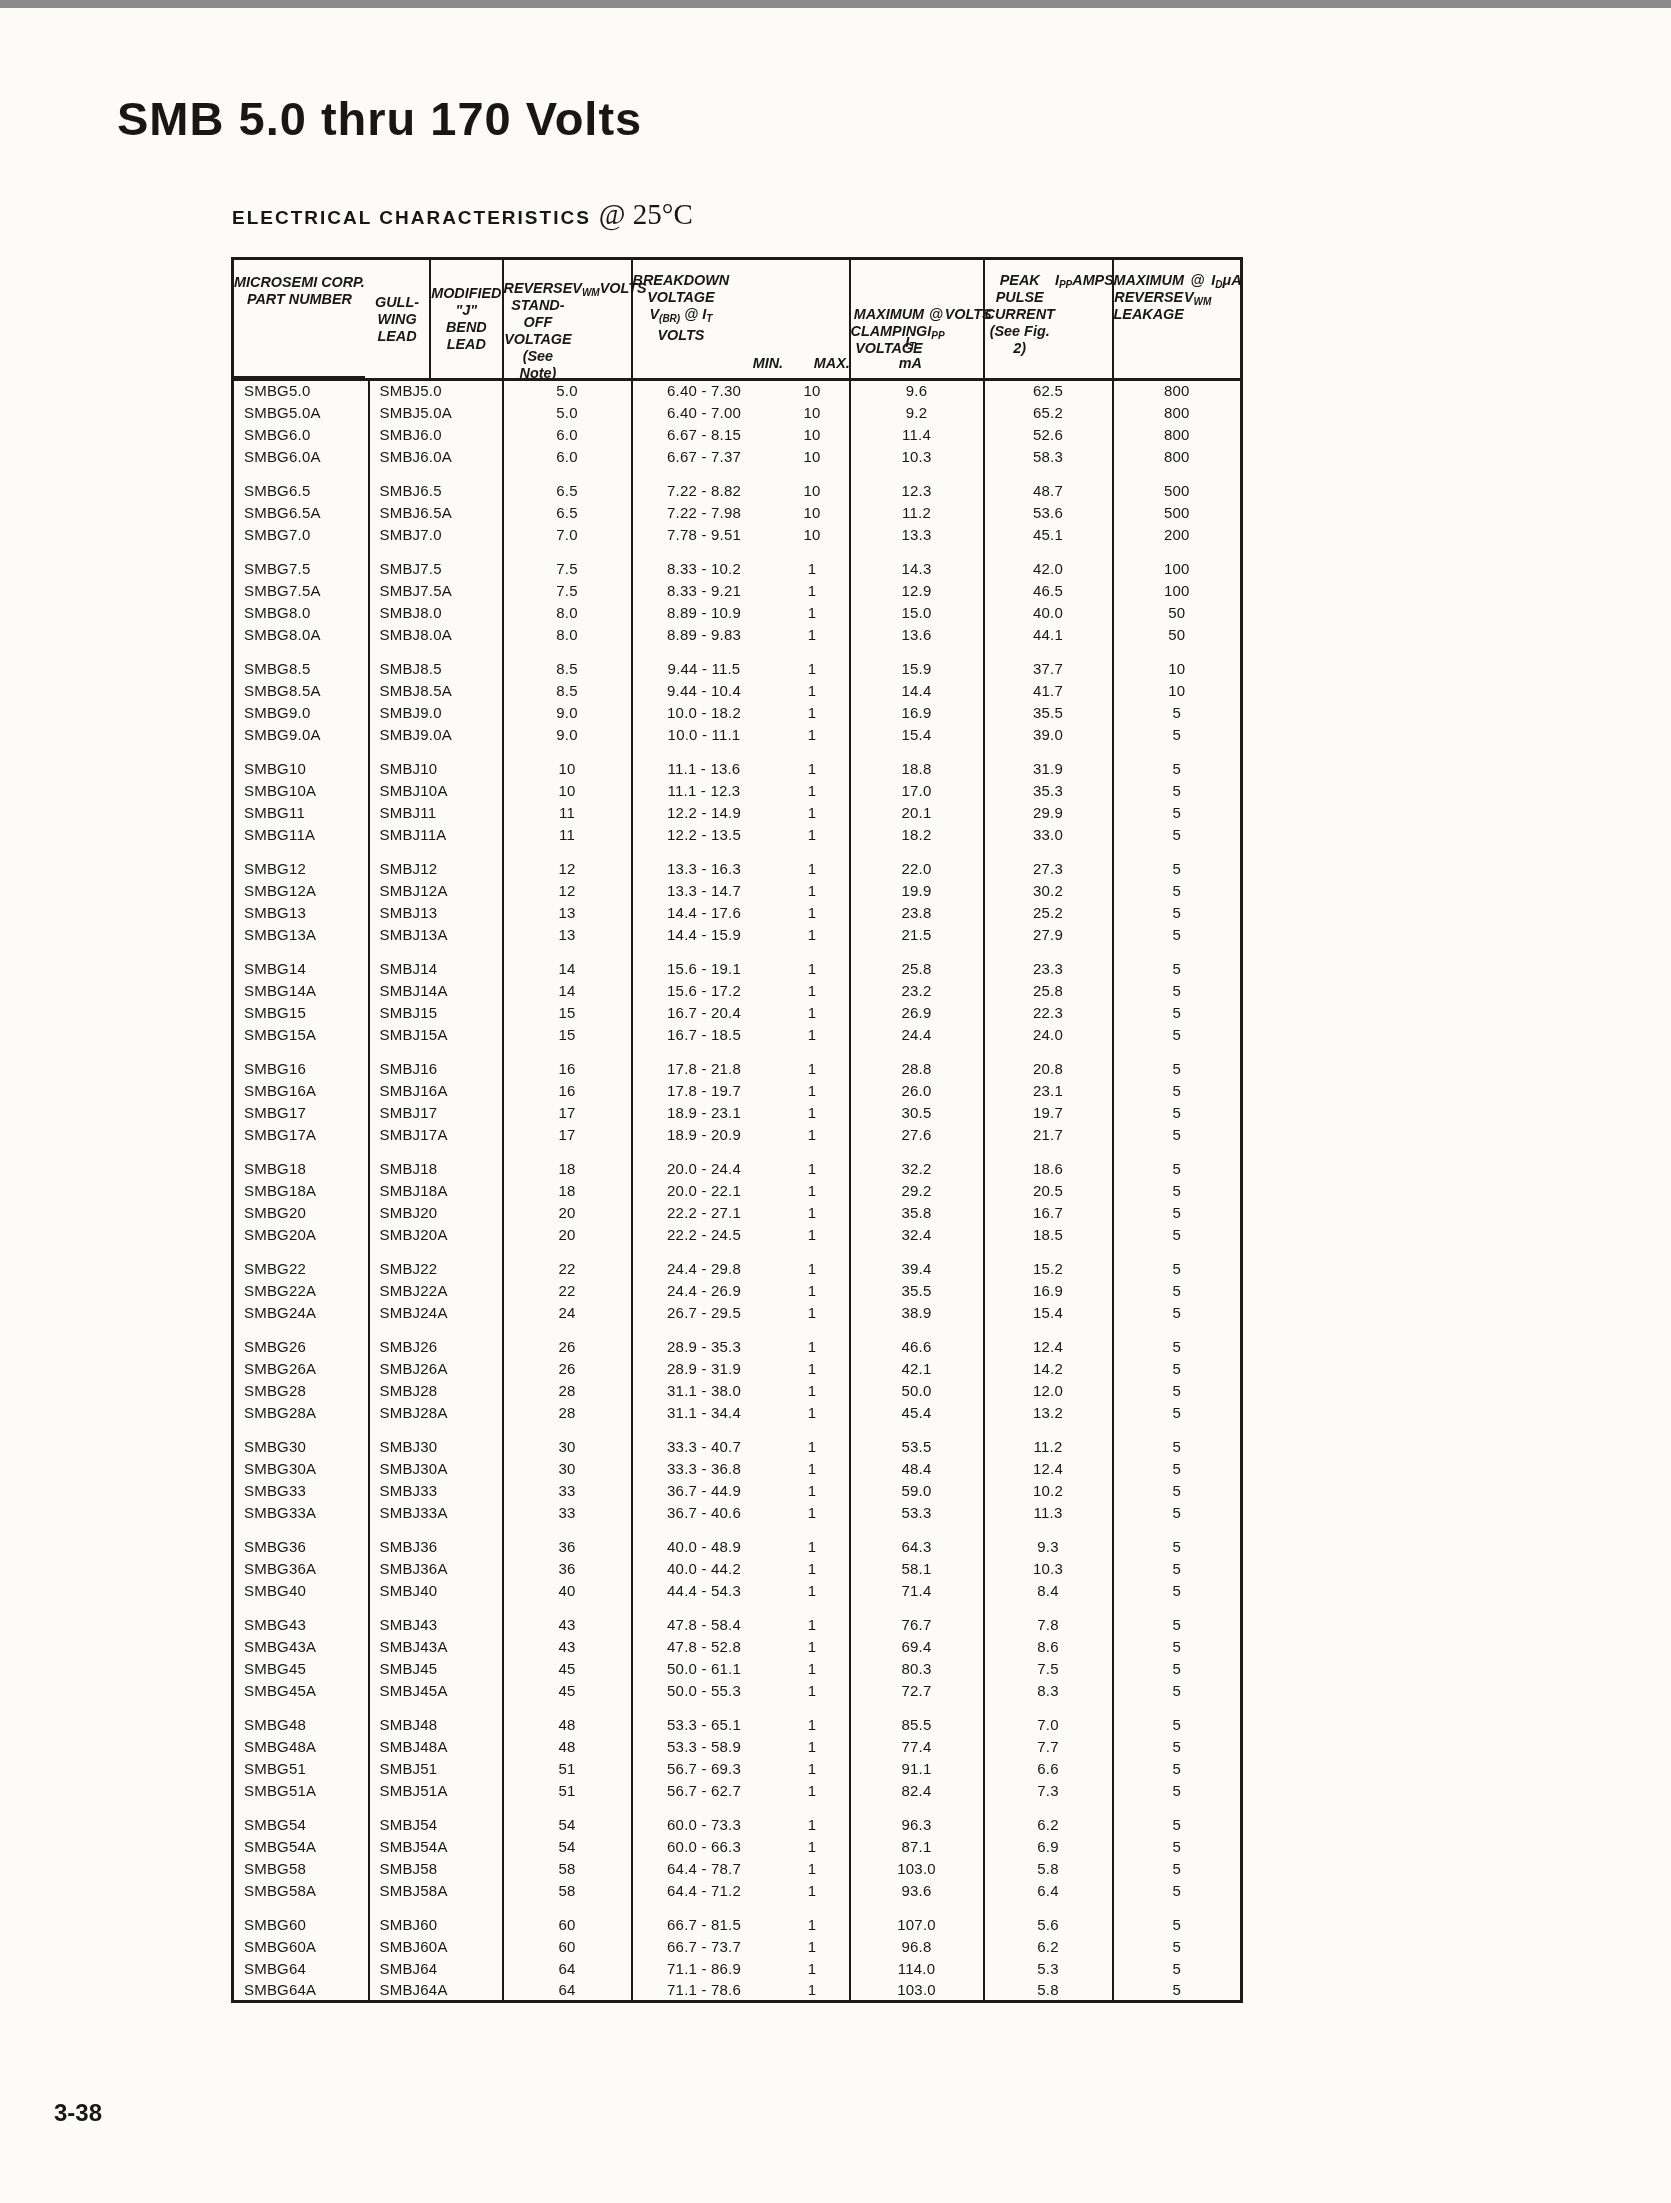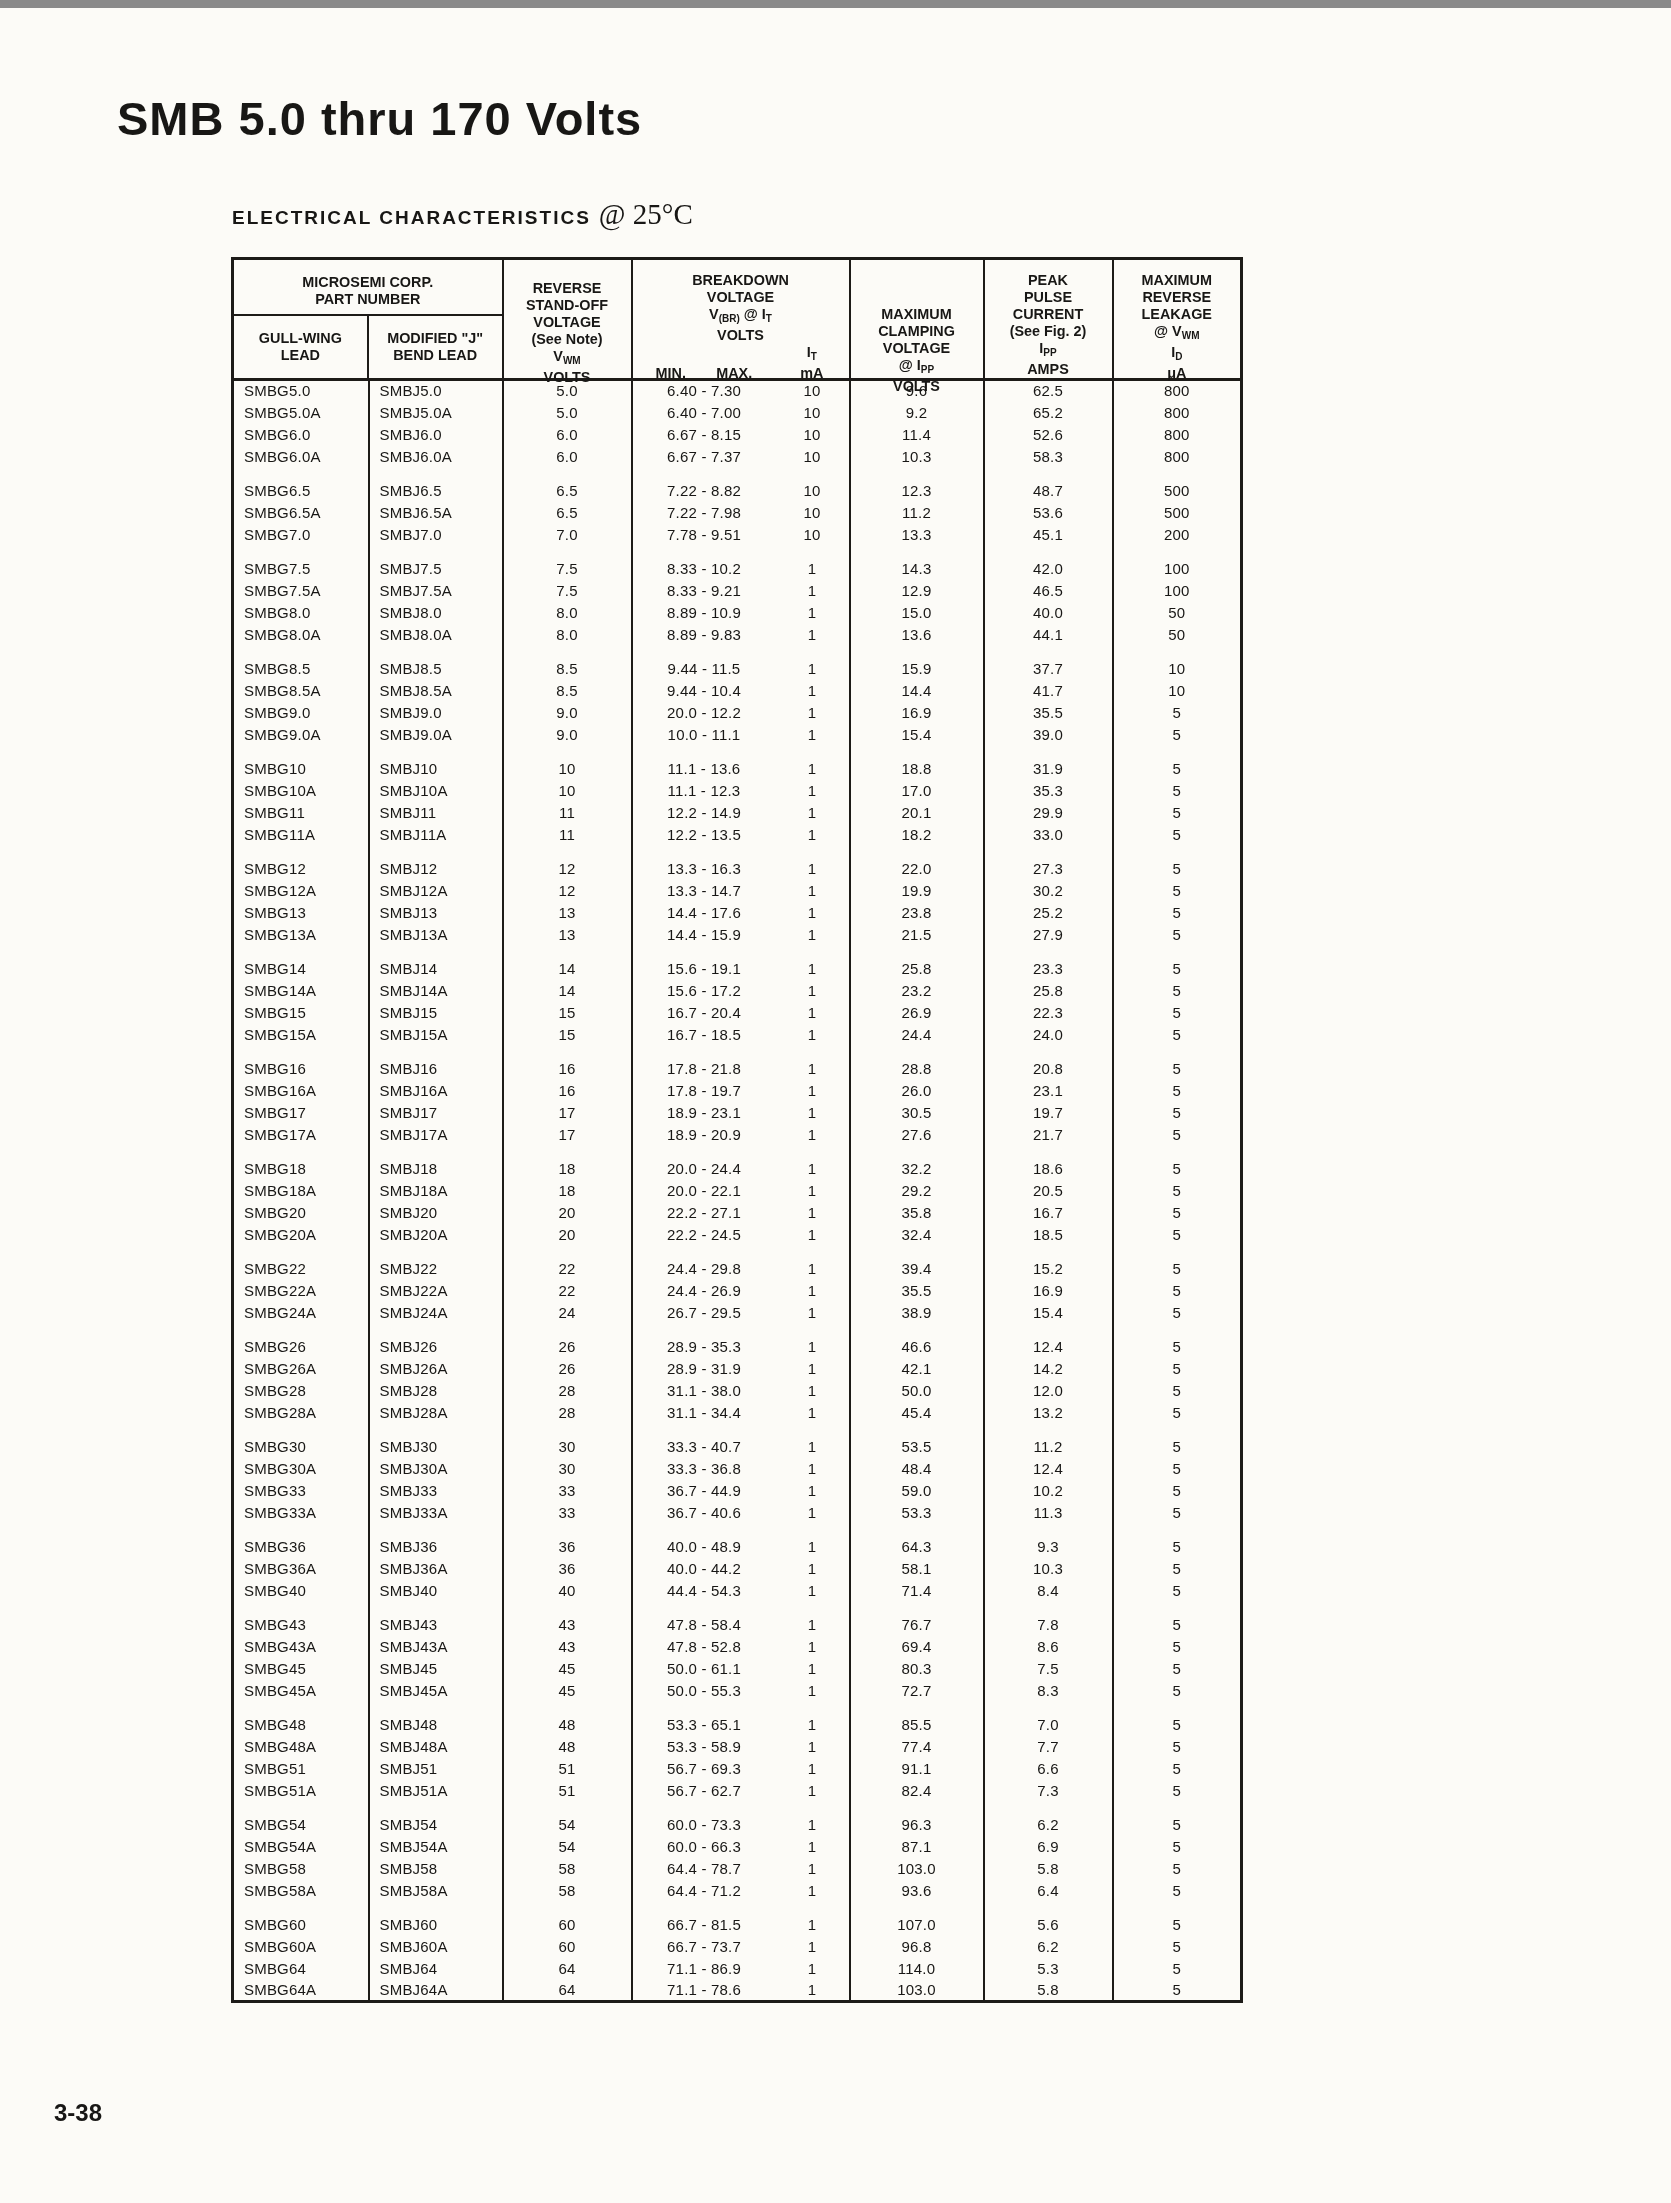--- a/index.html
+++ b/index.html
@@ -46,25 +46,26 @@
     left:231px; top:249px;
     width:1007px;
     table-layout:fixed;
     border-collapse:collapse;
     border:3px solid #1d1b18;
   }
   thead tr { border-bottom:3px solid #1d1b18; }
   th { padding:0; font-weight:bold; vertical-align:top; }
   .thwrap {
     display:flex;
-    flex-direction:column;
+    flex-direction:row;
     height:118px;
     font-size:14.4px;
     line-height:17px;
     text-align:center;
+    font-style:italic;
   }
   .ml { white-space:pre-line; }
   sub { font-size:10px; vertical-align:-3px; font-weight:bold; }
 
   
   .th-part .part-top {
     padding-top:14px;
     padding-bottom:6px;
     border-bottom:2px solid #1d1b18;
   }
@@ -344,21 +345,21 @@
     <td class="c-bv">9.44 - 10.4</td>
     <td class="c-it">1</td>
     <td class="c-vc">14.4</td>
     <td class="c-ip">41.7</td>
     <td class="c-id">10</td>
   </tr>
         <tr>
     <td class="c-g">SMBG9.0</td>
     <td class="c-j">SMBJ9.0</td>
     <td class="c-v">9.0</td>
-    <td class="c-bv">20.0 - 12.2</td>
+    <td class="c-bv">10.0 - 18.2</td>
     <td class="c-it">1</td>
     <td class="c-vc">16.9</td>
     <td class="c-ip">35.5</td>
     <td class="c-id">5</td>
   </tr>
         <tr>
     <td class="c-g">SMBG9.0A</td>
     <td class="c-j">SMBJ9.0A</td>
     <td class="c-v">9.0</td>
     <td class="c-bv">10.0 - 11.1</td>

